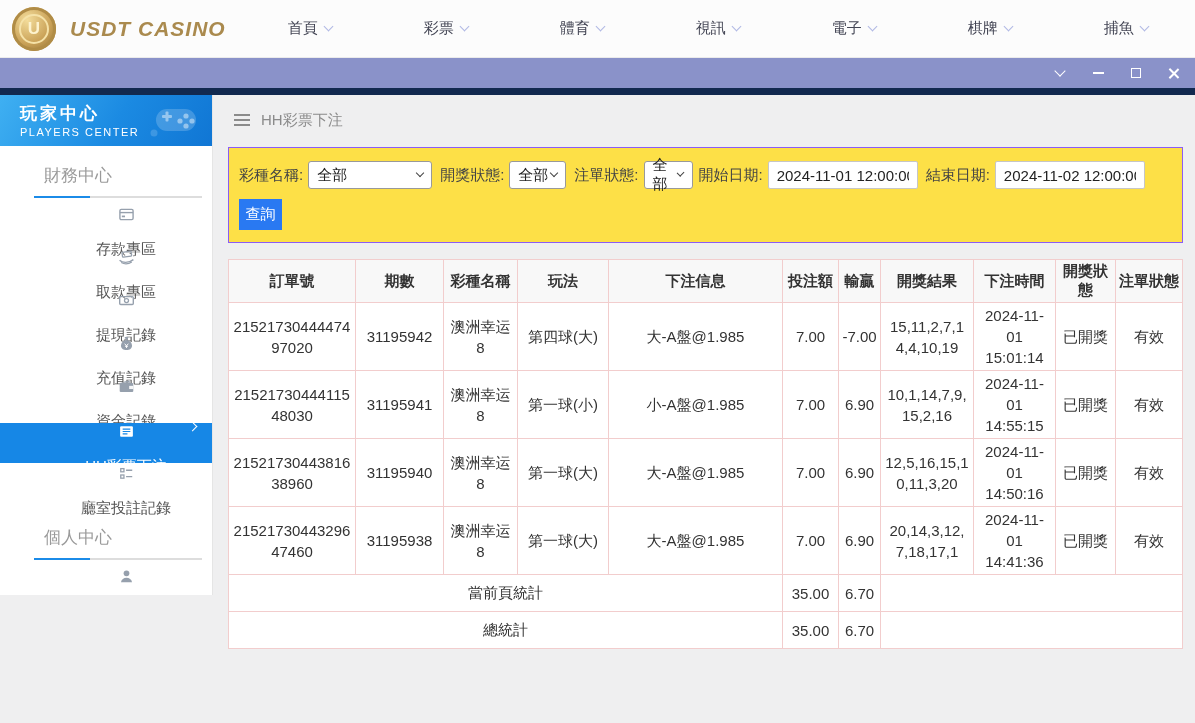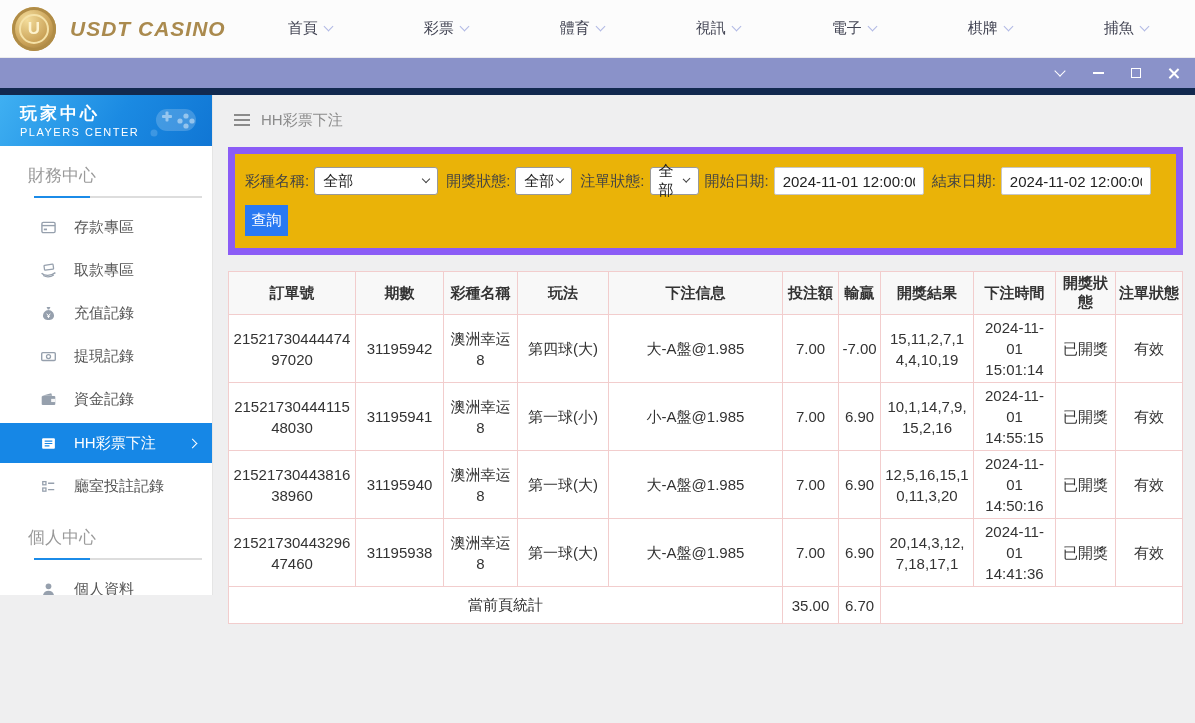--- a/index.html
+++ b/index.html
@@ -40,41 +40,41 @@
 
   
   .sidebar { position:absolute; top:95px; left:0; width:213px; height:500px;
     background:#fff; overflow:hidden; border-right:1px solid #e5e5e5; }
   .side-header { height:51px; background:linear-gradient(120deg,#3fb0f2 0%,#1b8ae2 55%,#1076d4 100%);
     color:#fff; padding:7px 0 0 20px; position:relative; }
   .side-title { font-size:17px; font-weight:bold; letter-spacing:3px; }
   .side-sub { font-size:11px; letter-spacing:1.5px; margin-top:1px; }
   .pad-deco { position:absolute; right:8px; top:6px; opacity:.55; }
   .side-section { padding-top:12px; }
-  .section-title { margin:6px 0 0 28px; font-size:17px; color:#9a9a9a; }
+  .section-title { margin:6px 0 0 44px; font-size:17px; color:#9a9a9a; }
   .section-underline { margin:9px 10px 8px 34px; height:2px;
     background:linear-gradient(to right, var(--accent,#1b8be8) 0, var(--accent,#1b8be8) 56px, #dddddd 56px); }
   .menu-item { height:43px; display:flex; align-items:center; padding-left:40px; gap:17px;
-    font-size:15px; color:#555; cursor:pointer; position:relative; }
+    font-size:15px; color:#555; cursor:pointer; position:relative;flex-direction:column; }
   .menu-item .mi-icon { width:17px; height:17px; color:#96a0ad; flex:0 0 17px; }
   .mi-icon svg { width:100%; height:100%; display:block; }
   .menu-item.active { background:var(--active-blue,#1687e6); color:#fff; height:40px; margin:2px 0; }
   .menu-item.active .mi-icon { color:#fff; }
   .mi-chev { position:absolute; right:16px; width:7px; height:7px;
     border-top:1.7px solid #fff; border-right:1.7px solid #fff; transform:rotate(45deg); }
 
   
   .main { position:absolute; top:95px; left:213px; width:982px; height:628px; background:#efeff0; }
   .breadcrumb { height:50px; display:flex; align-items:center; padding-left:21px; gap:11px; color:#8b8b8b; }
   .hamburger { width:16px; display:flex; flex-direction:column; gap:3px; }
   .hamburger i { height:2px; background:#8b8b8b; display:block; }
   .crumb-title { font-size:15px; }
   .content { padding:2px 12px 0 15px; }
 
-  .filter-panel { background:#eab308; border:7px solid #8b5cf6; padding:13px 10px 12px 10px; }
+  .filter-panel { background:#fde047; border:1px solid #8b5cf6; padding:13px 10px 12px 10px; }
   .filter-row { display:flex; align-items:center; font-size:15px; color:#444; flex-wrap:nowrap; }
   .f-label { margin-right:5px; white-space:nowrap; }
   .f-sel { background:#fff; border:1px solid #999; border-radius:3px; height:28px;
     display:flex; align-items:center; justify-content:space-between; padding:0 8px; cursor:pointer; color:#222; }
   .f-sel .chev { border-color:#444; width:6px; height:6px; }
   .sel-lottery { width:124px; margin-right:8px; }
   .sel-draw { width:57px; margin-right:8px; }
   .sel-order { width:49px; margin-right:6px; }
   .f-input { background:#fff; border:1px solid #c6c6c6; border-radius:2px; height:28px;
     width:150px; padding:0 8px; font-size:15px; color:#222; font-family:inherit; margin-right:8px; }
@@ -184,35 +184,35 @@
               <rect x="4" y="2.6" width="8.6" height="4.6" rx="0.6" fill="none" stroke="currentColor" stroke-width="1.2" transform="rotate(-8 8 5)"></rect>
               <path d="M1.5 10.5 c2.5 2.6 8.5 3 13-0.5" fill="none" stroke="currentColor" stroke-width="1.3"></path>
               <path d="M3 12.8 c3 1.6 7 1.4 10-0.6" fill="none" stroke="currentColor" stroke-width="1.1"></path>
             </svg>
           </span>
           <span class="mi-label">取款專區</span>
         </div>
         <div class="menu-item">
           <span class="mi-icon">
             <svg viewBox="0 0 16 16">
+              <rect x="1.6" y="4.4" width="12.8" height="7.4" rx="1" fill="none" stroke="currentColor" stroke-width="1.3"></rect>
+              <circle cx="8" cy="8.1" r="1.9" fill="none" stroke="currentColor" stroke-width="1.2"></circle>
+            </svg>
+          </span>
+          <span class="mi-label">提現記錄</span>
+        </div>
+        <div class="menu-item">
+          <span class="mi-icon">
+            <svg viewBox="0 0 16 16">
               <path d="M6.2 1.8 h3.6 l-1.1 2.4 h-1.4 z" fill="currentColor"></path>
               <path d="M8 4.6 c-3.2 0-5.2 3-5.2 5.6 0 2.6 2.3 4 5.2 4 s5.2-1.4 5.2-4 c0-2.6-2-5.6-5.2-5.6z" fill="currentColor"></path>
               <path d="M6.3 8.2 l1.7 2 1.7-2 M8 10 v2.2 M6.6 10.6 h2.8" stroke="#fff" stroke-width="0.9" fill="none"></path>
             </svg>
           </span>
           <span class="mi-label">充值記錄</span>
-        </div>
-        <div class="menu-item">
-          <span class="mi-icon">
-            <svg viewBox="0 0 16 16">
-              <rect x="1.6" y="4.4" width="12.8" height="7.4" rx="1" fill="none" stroke="currentColor" stroke-width="1.3"></rect>
-              <circle cx="8" cy="8.1" r="1.9" fill="none" stroke="currentColor" stroke-width="1.2"></circle>
-            </svg>
-          </span>
-          <span class="mi-label">提現記錄</span>
         </div>
         <div class="menu-item">
           <span class="mi-icon">
             <svg viewBox="0 0 16 16">
               <path d="M2 4.5 l8.5-2.3 1 2.3z" fill="currentColor"></path>
               <rect x="1.6" y="4.6" width="12.8" height="8.6" rx="1" fill="currentColor"></rect>
               <rect x="10.5" y="7.4" width="3.9" height="3" fill="#fff" opacity="0.9"></rect>
             </svg>
           </span>
           <span class="mi-label">資金記錄</span>
@@ -390,17 +390,23 @@
             <td>2024-11-01 14:41:36</td>
             <td>已開獎</td>
             <td>有效</td>
           </tr>
           <tr class="sum-row">
             <td colspan="5">當前頁統計</td>
             <td>35.00</td>
             <td>6.70</td>
             <td colspan="4"></td>
           </tr>
+          <tr class="sum-row">
+            <td colspan="5">總統計</td>
+            <td>35.00</td>
+            <td>6.70</td>
+            <td colspan="4"></td>
+          </tr>
         </tbody>
     </table>
 
   </div>
 </div>
 
 </body></html>

